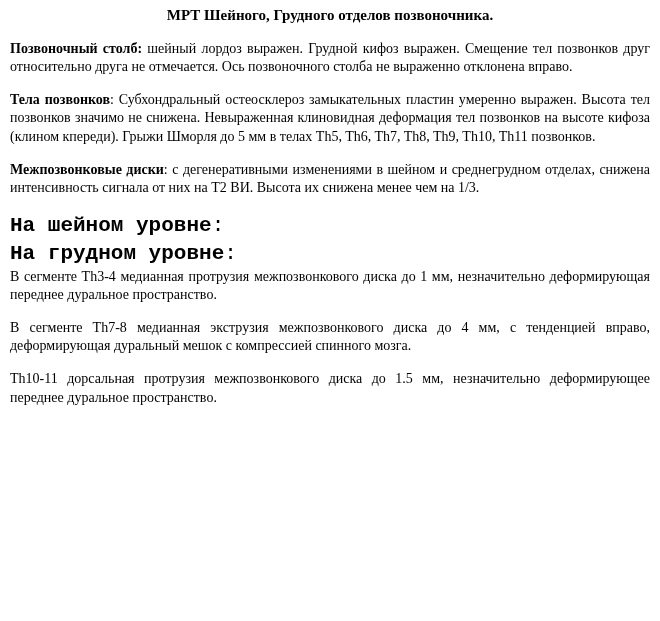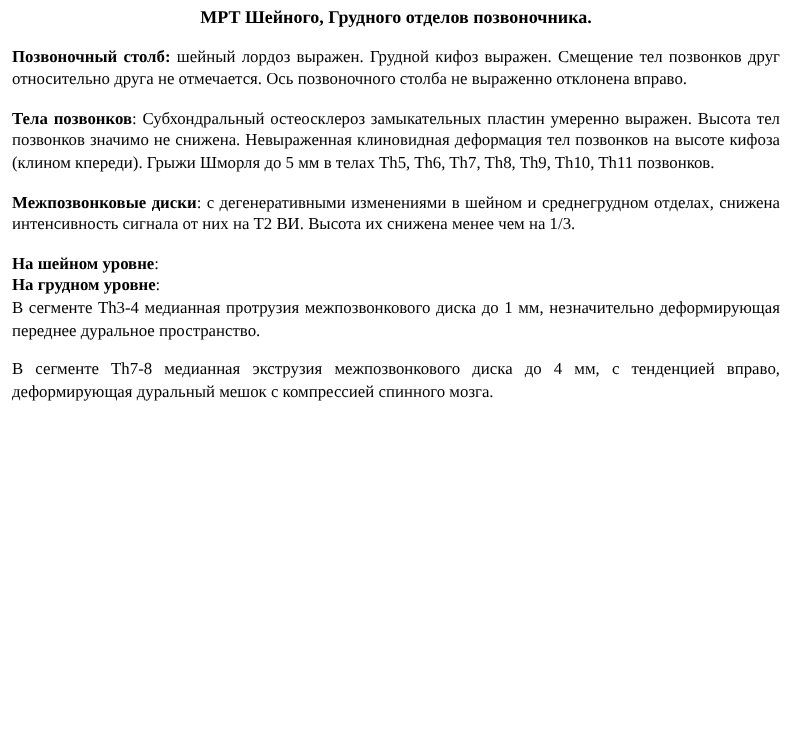--- a/index.html
+++ b/index.html
@@ -38,22 +38,23 @@
     margin-bottom: 0;
   }
   .lead {
     font-weight: bold;
   }
   .tight {
     margin-bottom: 0;
   }
   .section-head {
     margin: 0 0 0 0;
-    font-size: 14px;
+    font-size: 21px;
     line-height: 1.33;
+    font-family: Liberation Mono, monospace;
   }
   .para.after-head {
     margin-top: 0;
   }
 </style>
 </head>
 <body>
 
 <div class="page">
 
@@ -75,15 +76,16 @@
     <span class="lead">На шейном уровне</span><span>:</span>
   </p>
 
   <p class="para tight section-head">
     <span class="lead">На грудном уровне</span><span>:</span>
   </p>
   <p class="para after-head">В сегменте Th3-4 медианная протрузия межпозвонкового диска до 1 мм, незначительно деформирующая переднее дуральное пространство.</p>
 
   <p class="para">В сегменте Th7-8 медианная экструзия межпозвонкового диска до 4 мм, с тенденцией вправо, деформирующая дуральный мешок с компрессией спинного мозга.</p>
 
+  <p class="para">Th10-11 дорсальная протрузия межпозвонкового диска до 1.5 мм, незначительно деформирующее переднее дуральное пространство.</p>
 
 
 </div>
 
 </body></html>

